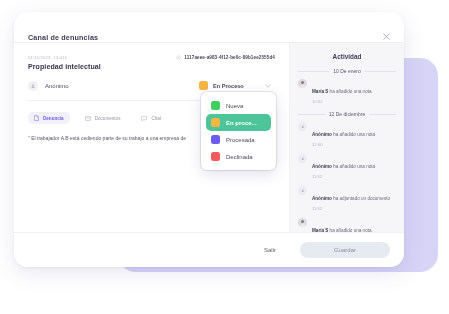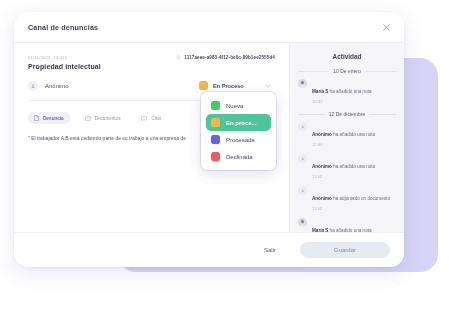--- a/index.html
+++ b/index.html
@@ -32,21 +32,21 @@
     border-radius: 14px;
     box-shadow: 0 6px 22px rgba(80,70,140,0.13), 0 1px 3px rgba(80,70,140,0.08);
     overflow: hidden;
     display: flex; flex-direction: column;
   }
 
   
   .modal-header {
     height: 31px; flex: 0 0 31px;
     border-bottom: 1px solid #eeeef4;
-    display: flex; align-items: center;
+    display: flex; align-items: flex-end;
     padding: 0 12px 0 14px;
     box-sizing: border-box;
   }
   .modal-title {
     font-size: 7.2px; color: #3f3d56; font-weight: 600;
     letter-spacing: .15px;
   }
   .close-icon {
     margin-left: auto; width: 11px; height: 11px;
     display:flex; align-items:center; justify-content:center;

